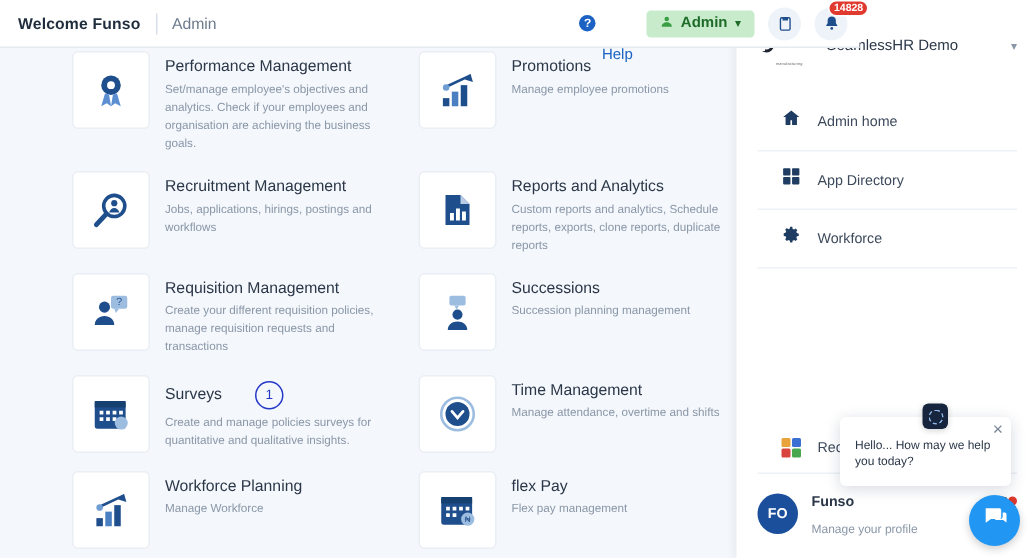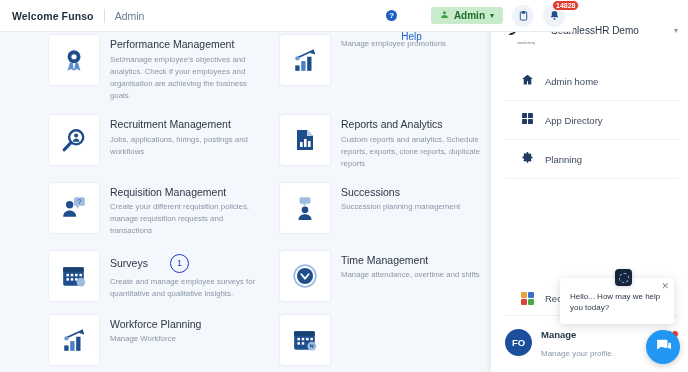--- a/index.html
+++ b/index.html
@@ -265,20 +265,23 @@
           <svg width="26" height="26" viewBox="0 0 24 24">
             <rect x="3" y="17" width="4" height="5" fill="#1f4e8c"></rect>
             <rect x="8.5" y="13" width="4" height="9" fill="#4a7fc1"></rect>
             <rect x="14" y="9" width="4" height="13" fill="#1f4e8c"></rect>
             <path d="M5 10 L20 3" stroke="#1f4e8c" stroke-width="1.6" fill="none"></path>
             <path d="M20 2 L21.5 7 L16.5 5.5 Z" fill="#1f4e8c"></path>
             <circle cx="5" cy="10.5" r="2" fill="#6f9ed4"></circle>
           </svg>
         </div>
         <div class="card-body">
+          <div class="card-title">
+            <span>Promotions</span>
+          </div>
           <div class="card-desc">Manage employee promotions</div>
         </div>
       </div>
 
       <div class="card">
         <div class="card-ico">
           <svg width="26" height="26" viewBox="0 0 24 24">
             <circle cx="14" cy="9.5" r="6.5" fill="none" stroke="#1f4e8c" stroke-width="2.2"></circle>
             <circle cx="14" cy="7.8" r="1.9" fill="#1f4e8c"></circle>
             <path d="M10.8 13.6c.5-1.9 1.8-2.9 3.2-2.9s2.7 1 3.2 2.9z" fill="#1f4e8c"></path>
@@ -361,21 +364,21 @@
               <rect x="13" y="14" width="2.3" height="2.3"></rect>
             </g>
             <circle cx="18.3" cy="17.6" r="4" fill="#9dbde0"></circle>
           </svg>
         </div>
         <div class="card-body">
           <div class="card-title">
             <span>Surveys</span>
             <span class="step-badge">1</span>
           </div>
-          <div class="card-desc">Create and manage employee surveys for quantitative and qualitative insights.</div>
+          <div class="card-desc">Create and manage policies surveys for quantitative and qualitative insights.</div>
         </div>
       </div>
 
       <div class="card">
         <div class="card-ico">
           <svg width="26" height="26" viewBox="0 0 24 24">
             <circle cx="12" cy="12" r="10" fill="none" stroke="#9dbde0" stroke-width="1.6"></circle>
             <circle cx="12" cy="12" r="7.4" fill="#1f4e8c"></circle>
             <path d="M8.6 10.4 12 14.4l3.4-4" fill="none" stroke="#fff" stroke-width="1.7" stroke-linecap="round"></path>
           </svg>
@@ -417,20 +420,26 @@
                 <rect x="9" y="10" width="2.3" height="2.3"></rect>
               <rect x="13" y="10" width="2.3" height="2.3"></rect>
                 <rect x="17" y="10" width="2.3" height="2.3"></rect>
               <rect x="5" y="14" width="2.3" height="2.3"></rect>
                 <rect x="9" y="14" width="2.3" height="2.3"></rect>
             </g>
             <circle cx="18.3" cy="17.6" r="4.1" fill="#9dbde0"></circle>
             <text x="18.3" y="19.6" font-size="5" fill="#1f4e8c" text-anchor="middle" font-family="Liberation Sans">₦</text>
           </svg>
         </div>
+        <div class="card-body">
+          <div class="card-title">
+            <span>flex Pay</span>
+          </div>
+          <div class="card-desc">Flex pay management</div>
+        </div>
       </div>
 
     </div>
   </div>
 
   <div class="rpanel">
 
     <div class="org-row">
       <div class="org-logo">
         <div class="burn-wrap">
@@ -467,41 +476,41 @@
         </span>
         <span class="rnav-label">App Directory</span>
       </div>
 
       <div class="rnav-item">
         <span>
           <svg width="13" height="13" viewBox="0 0 24 24" fill="#1f3c63">
             <path d="M12 8.2A3.8 3.8 0 1 0 12 15.8 3.8 3.8 0 0 0 12 8.2zm9.2 5.3.1-1.5-.1-1.5-2.2-.4a7 7 0 0 0-.8-1.9l1.3-1.8-2.1-2.1-1.8 1.3a7 7 0 0 0-1.9-.8L13.3 2h-2.6l-.4 2.3a7 7 0 0 0-1.9.8L6.6 3.8 4.5 5.9l1.3 1.8a7 7 0 0 0-.8 1.9L2.8 10l-.1 2 .1 1.5 2.2.4a7 7 0 0 0 .8 1.9l-1.3 1.8 2.1 2.1 1.8-1.3a7 7 0 0 0 1.9.8l.4 2.3h2.6l.4-2.3a7 7 0 0 0 1.9-.8l1.8 1.3 2.1-2.1-1.3-1.8a7 7 0 0 0 .8-1.9z"></path>
           </svg>
         </span>
-        <span class="rnav-label">Planning</span>
+        <span class="rnav-label">Workforce</span>
       </div>
 
     </div>
 
     <div class="rnav-bottom">
 
       <div class="recent-row">
         <span class="app-grid">
           <i style="background:#e8a33d"></i>
             <i style="background:#3b6fd4"></i>
           <i style="background:#d9453c"></i>
             <i style="background:#49a84f"></i>
         </span>
         <span class="rnav-label">Recent Apps</span>
       </div>
 
       <div class="profile-row">
         <span class="avatar">FO</span>
         <span>
-          <span class="profile-name">Manage</span><br>
+          <span class="profile-name">Funso</span><br>
           <span class="profile-sub">Manage your profile</span>
         </span>
         <span class="bell-dark">
           <span>
             <svg width="11" height="11" viewBox="0 0 24 24" fill="#ffffff">
               <path d="M12 2a6 6 0 0 0-6 6v4l-2 3v1h16v-1l-2-3V8a6 6 0 0 0-6-6z"></path>
               <circle cx="12" cy="19.5" r="2"></circle>
             </svg>
           </span>
           <span class="bell-dot"></span>

